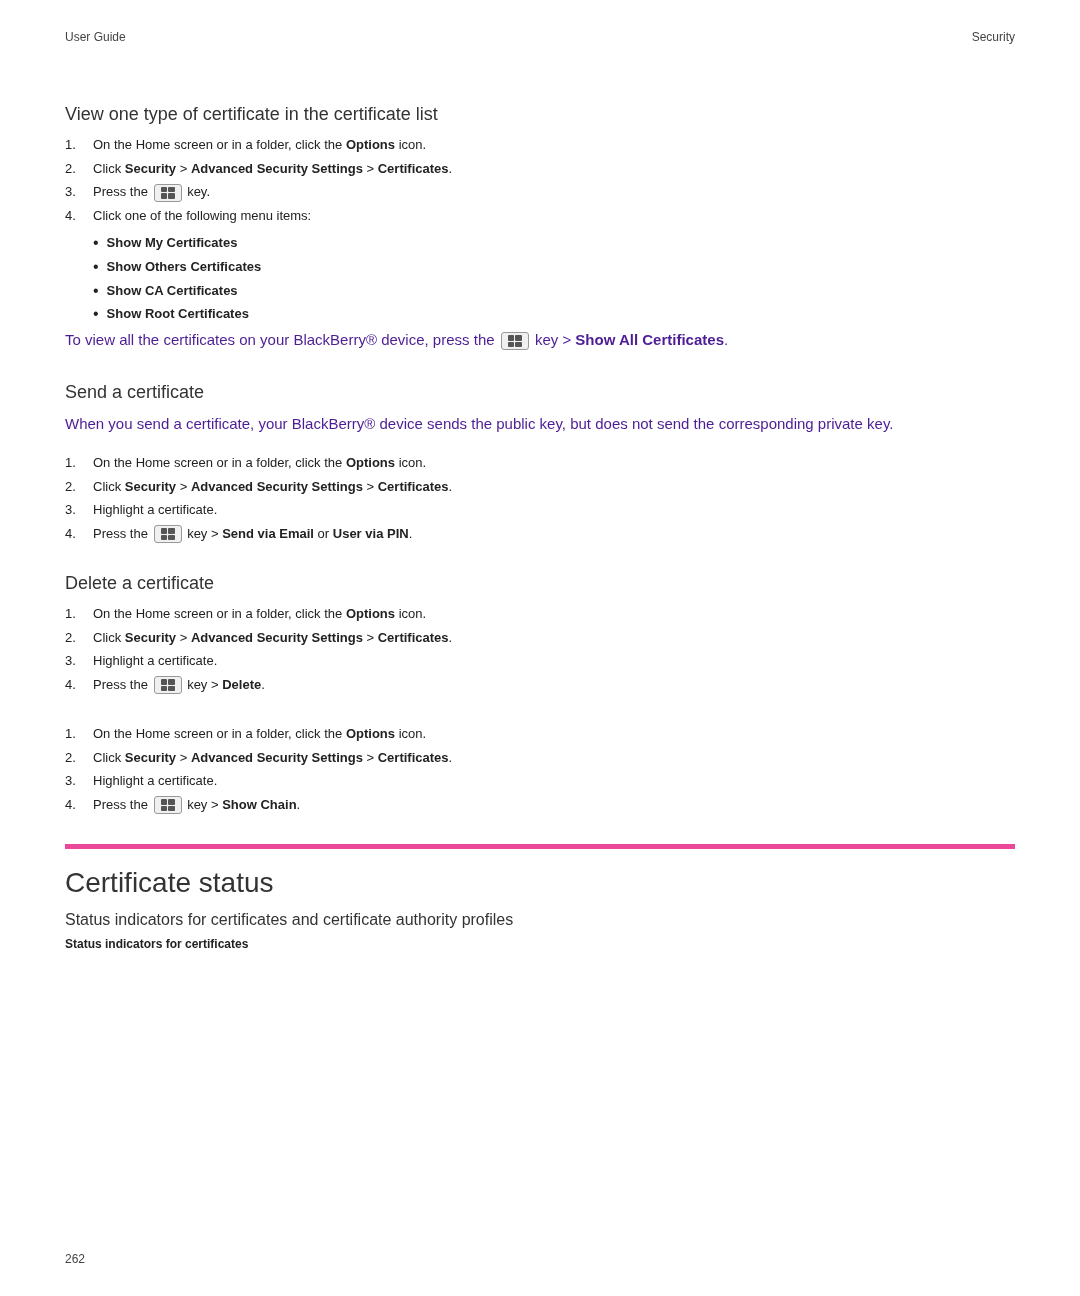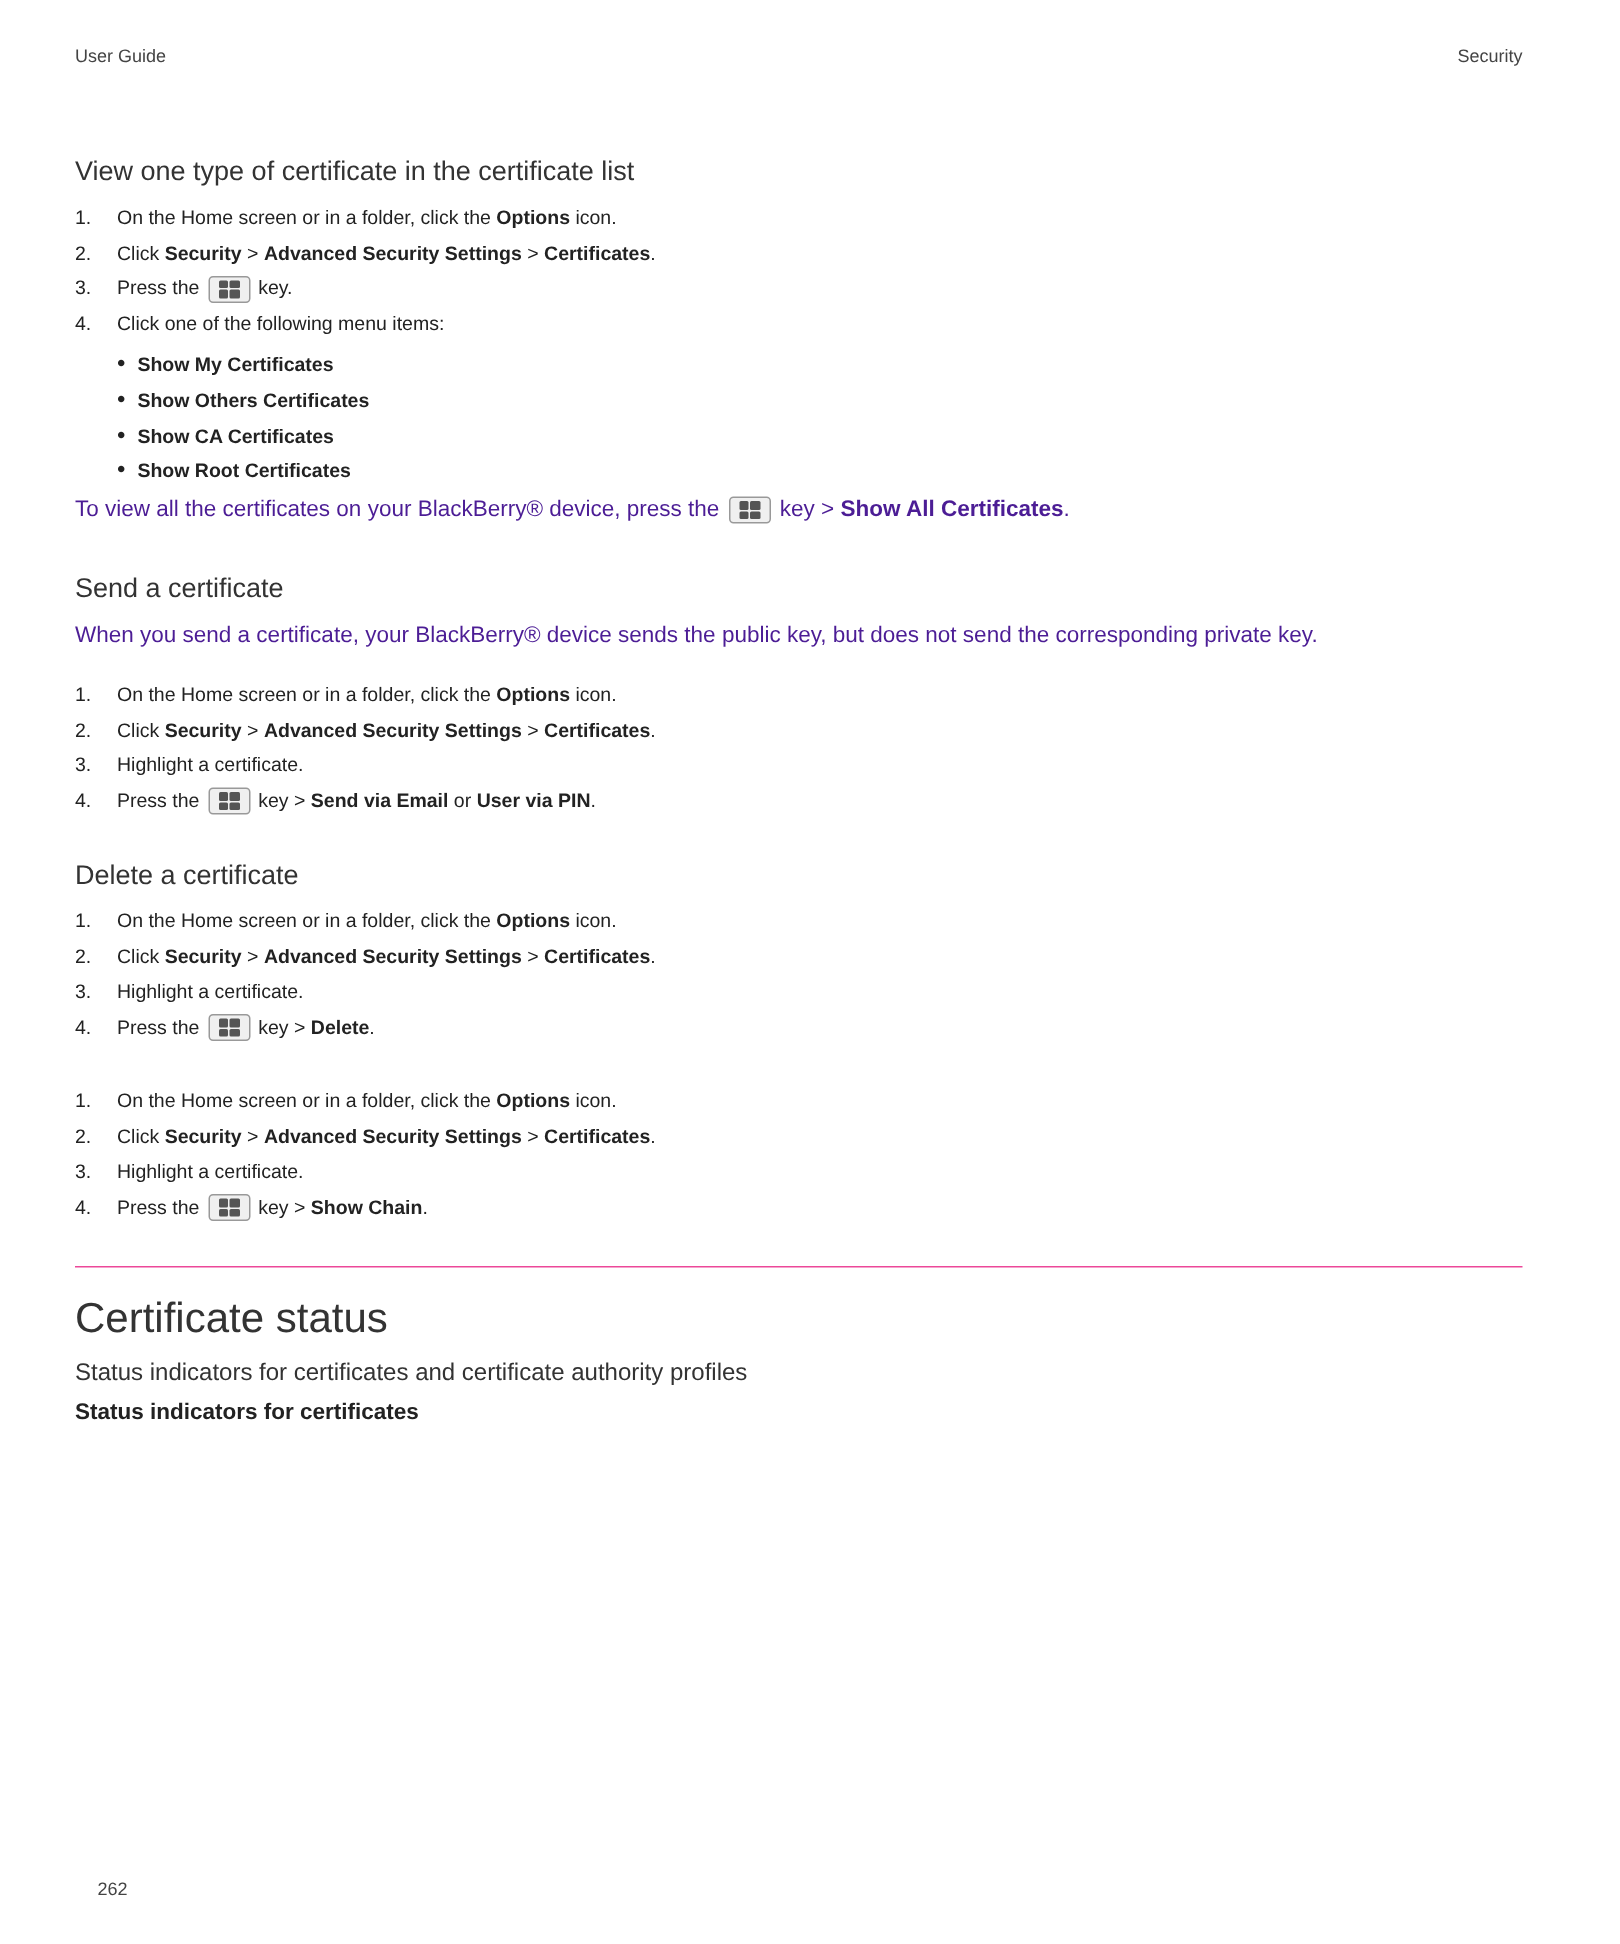--- a/index.html
+++ b/index.html
@@ -14,21 +14,21 @@
       color: #222;
       background: #fff;
       width: 1080px;
       min-height: 1296px;
       position: relative;
     }
 
     .page-container {
       width: 1080px;
       min-height: 1296px;
-      padding: 30px 65px 50px 50px;
+      padding: 30px 65px 50px 65px;
       position: relative;
     }
 
     .header {
       display: flex;
       justify-content: space-between;
       align-items: flex-start;
       margin-bottom: 60px;
       border-bottom: none;
     }
@@ -54,21 +54,21 @@
       margin-bottom: 10px;
       font-family: Arial, Helvetica, sans-serif;
     }
 
     .section-title-large {
       font-size: 28px;
       font-weight: normal;
       color: #333;
       margin-bottom: 12px;
       font-family: Arial, Helvetica, sans-serif;
-      border-top: 1px solid #ec4899;
+      border-top: 5px solid #ec4899;
       padding-top: 18px;
       margin-top: 10px;
     }
 
     .section-title-sub {
       font-size: 16px;
       font-weight: normal;
       color: #333;
       margin-bottom: 8px;
       font-family: Arial, Helvetica, sans-serif;
@@ -159,21 +159,21 @@
 
     .footer {
       position: absolute;
       bottom: 30px;
       left: 65px;
       font-size: 12px;
       color: #444;
     }
 
     .section-title-medium-bold {
-      font-size: 15px;
+      font-size: 12px;
       font-weight: bold;
       color: #222;
       margin-bottom: 4px;
     }
   </style>
 </head>
 <body>
 
 <div class="page-container">
 

